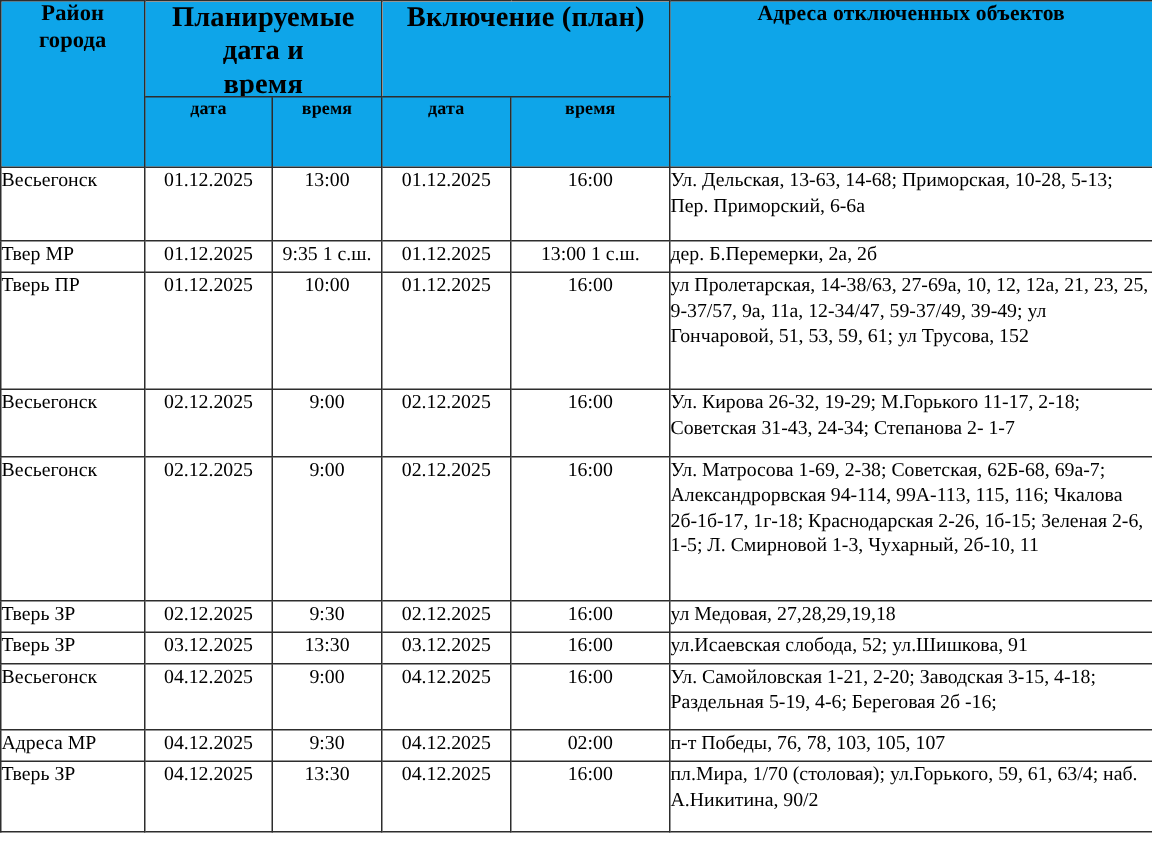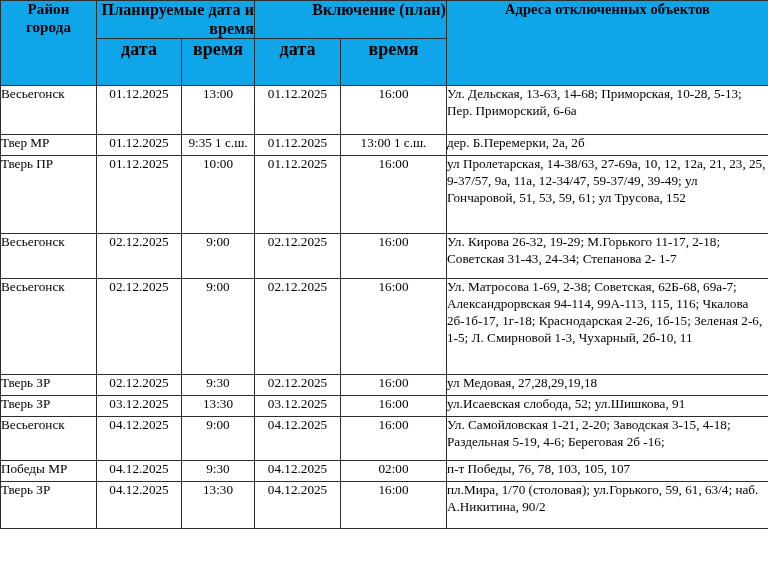--- a/index.html
+++ b/index.html
@@ -44,33 +44,32 @@
     text-align: center;
     vertical-align: middle;
     line-height: 1.18;
     letter-spacing: .1px;
   }
   th.h-district {
     font-size: 15px;
     padding: 2px 4px;
   }
   th.h-group {
-    font-size: 16px;
+    font-size: 19px;
     height: 28px;
     padding: 0 4px;
     overflow: hidden;
-    text-align: right;
   }
   th.h-group .clip {
     display: block;
     max-height: 18px;
     overflow: hidden;
   }
   th.h-sub {
-    font-size: 18px;
+    font-size: 12px;
     height: 46px;
     padding: 0 4px;
     margin-top: 28px;
   }
   th.h-address {
     font-size: 14.4px;
     padding: 0 10px;
   }
 
   
@@ -198,21 +197,21 @@
       </tr>
       <tr class="r-h8">
         <td class="district">Весьегонск</td>
         <td class="cell-center">04.12.2025</td>
         <td class="cell-center">9:00</td>
         <td class="cell-center">04.12.2025</td>
         <td class="cell-center">16:00</td>
         <td class="address">Ул. Самойловская 1-21, 2-20; Заводская 3-15, 4-18; Раздельная 5-19, 4-6; Береговая 2б -16;</td>
       </tr>
       <tr class="r-h9">
-        <td class="district">Победы МР</td>
+        <td class="district">Адреса МР</td>
         <td class="cell-center">04.12.2025</td>
         <td class="cell-center">9:30</td>
         <td class="cell-center">04.12.2025</td>
         <td class="cell-center">02:00</td>
         <td class="address">п-т Победы, 76, 78, 103, 105, 107</td>
       </tr>
       <tr class="r-h10 tint-left">
         <td class="district">Тверь ЗР</td>
         <td class="cell-center">04.12.2025</td>
         <td class="cell-center">13:30</td>

